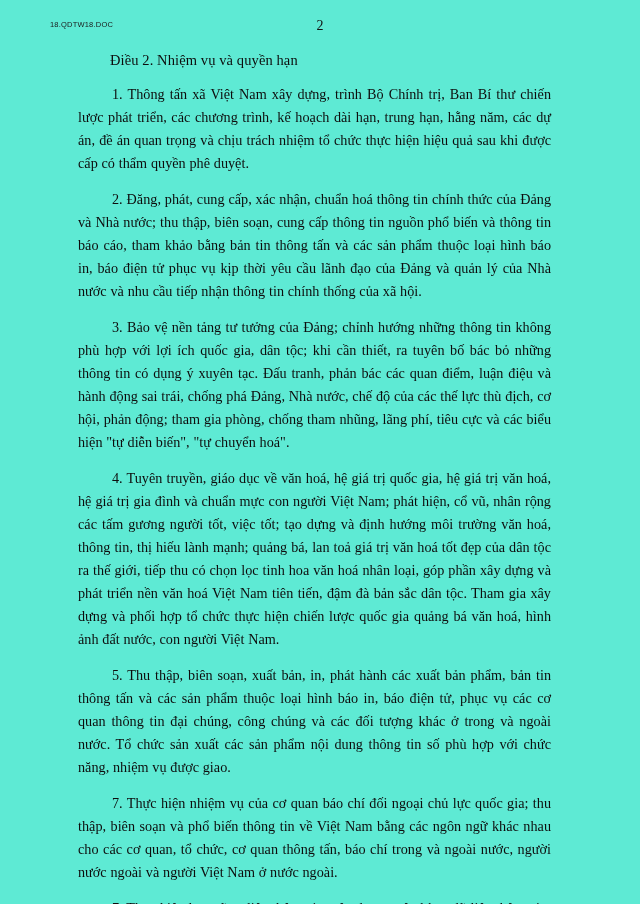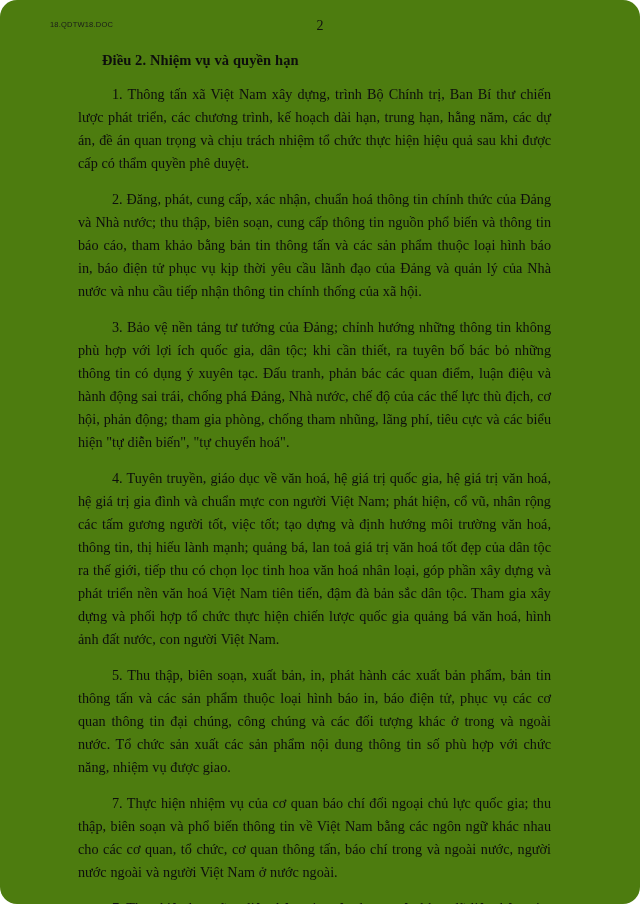--- a/index.html
+++ b/index.html
@@ -4,25 +4,24 @@
 <style>
   html, body {
     margin: 0;
     padding: 0;
     background: #ffffff;
   }
   .page {
     position: relative;
     width: 640px;
     height: 904px;
-    background: #4d7c0f;
+    background: #5eead4;
     font-family: "Liberation Serif", serif;
     color: #0d0d0d;
     overflow: hidden;
-    border-radius: 17px;
   }
   .header-row {
     position: absolute;
     top: 18px;
     left: 0;
     width: 640px;
     height: 20px;
   }
   .doc-code {
     position: absolute;
@@ -44,23 +43,23 @@
     color: #111111;
   }
   .body-area {
     position: absolute;
     top: 52px;
     left: 78px;
     width: 486px;
   }
   .section-title {
     font-family: "Liberation Serif", serif;
-    font-weight: bold;
+    font-weight: normal;
     font-size: 14.5px;
-    margin: 0 0 14px 24px;
+    margin: 0 0 14px 32px;
     letter-spacing: 0.1px;
   }
   p.para {
     margin: 0 13px 13px 0;
     text-align: justify;
     text-justify: inter-word;
     font-size: 14.2px;
     line-height: 1.62;
     text-indent: 34px;
     letter-spacing: 0.02px;

